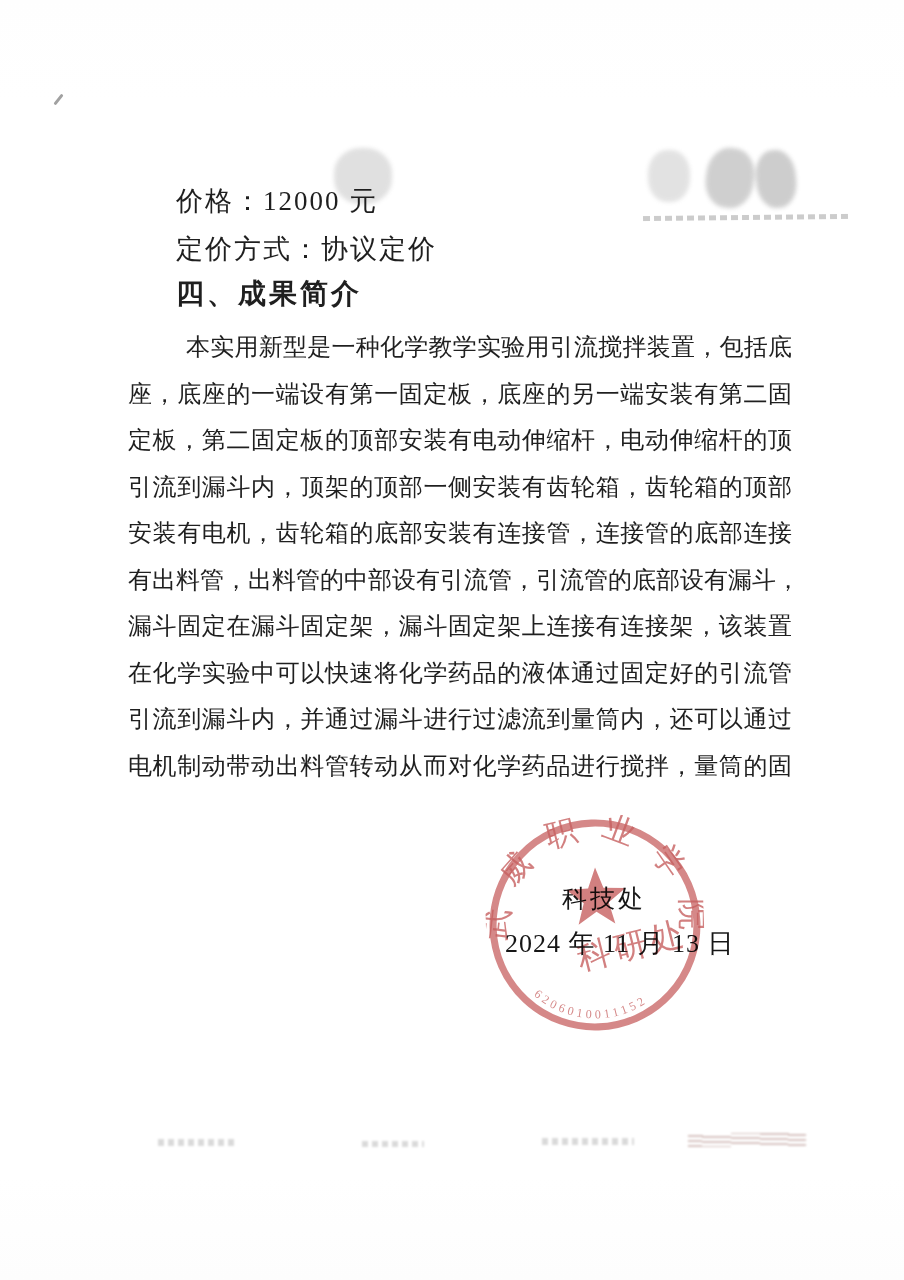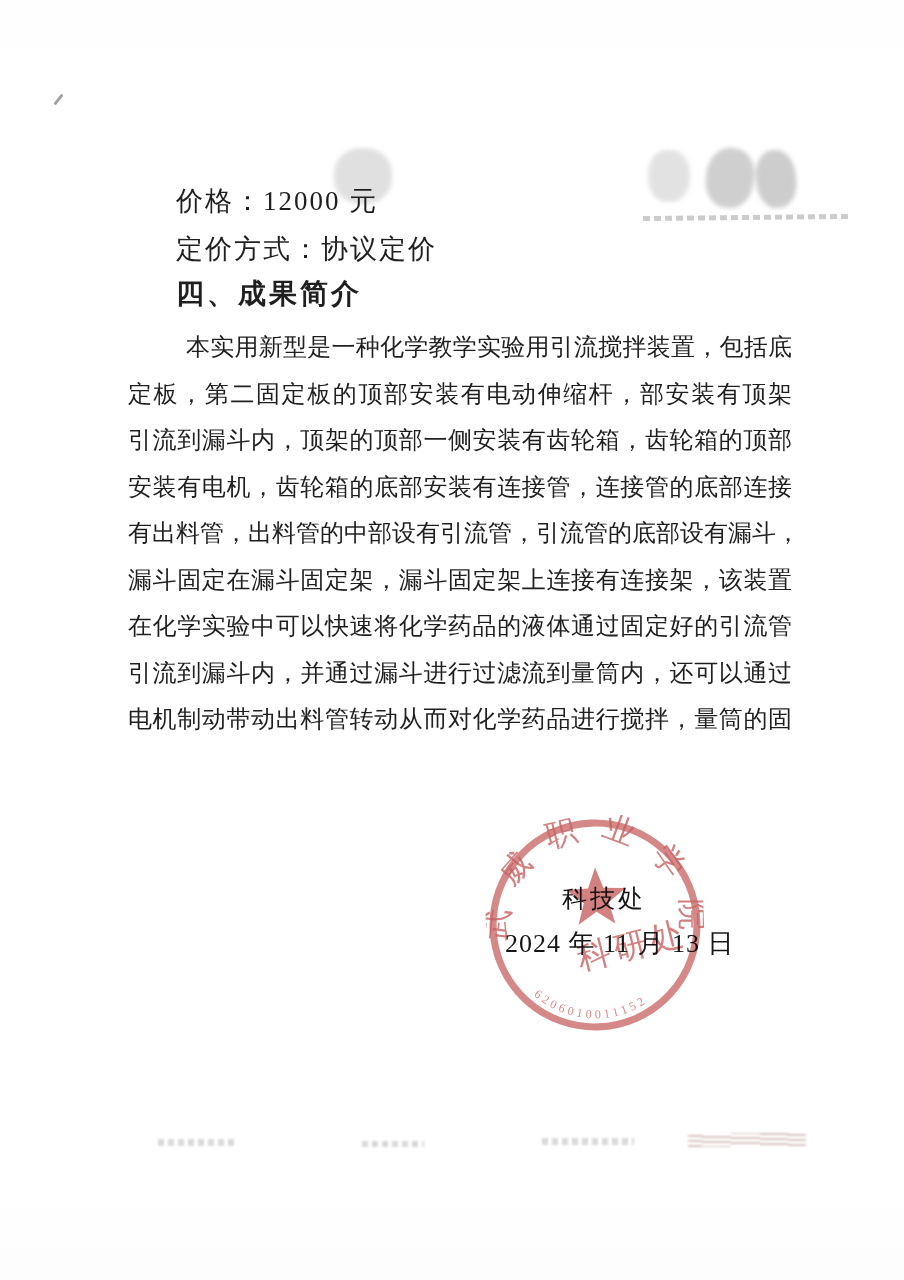--- a/index.html
+++ b/index.html
@@ -81,21 +81,22 @@
   <div class="artifact streak s2"></div>
   <div class="artifact streak s3"></div>
   <div class="artifact streak s4"></div>
 
   <div class="price-line">价格：12000 元</div>
   <div class="pricing-line">定价方式：协议定价</div>
   <div class="section-heading">四、成果简介</div>
 
   <div class="paragraph">
     <div class="para-line first-line" style="">本实用新型是一种化学教学实验用引流搅拌装置，包括底</div>
-      <div class="para-line" style="">定板，第二固定板的顶部安装有电动伸缩杆，部安装有顶架</div>
+      <div class="para-line" style="">座，底座的一端设有第一固定板，底座的另一端安装有第二固</div>
+      <div class="para-line" style="">定板，第二固定板的顶部安装有电动伸缩杆，电动伸缩杆的顶</div>
       <div class="para-line" style="">引流到漏斗内，顶架的顶部一侧安装有齿轮箱，齿轮箱的顶部</div>
       <div class="para-line" style="">安装有电机，齿轮箱的底部安装有连接管，连接管的底部连接</div>
       <div class="para-line" style="">有出料管，出料管的中部设有引流管，引流管的底部设有漏斗，</div>
       <div class="para-line" style="">漏斗固定在漏斗固定架，漏斗固定架上连接有连接架，该装置</div>
       <div class="para-line" style="">在化学实验中可以快速将化学药品的液体通过固定好的引流管</div>
       <div class="para-line" style="">引流到漏斗内，并通过漏斗进行过滤流到量筒内，还可以通过</div>
       <div class="para-line" style="">电机制动带动出料管转动从而对化学药品进行搅拌，量筒的固</div>
   </div>
 
   <div class="seal">

